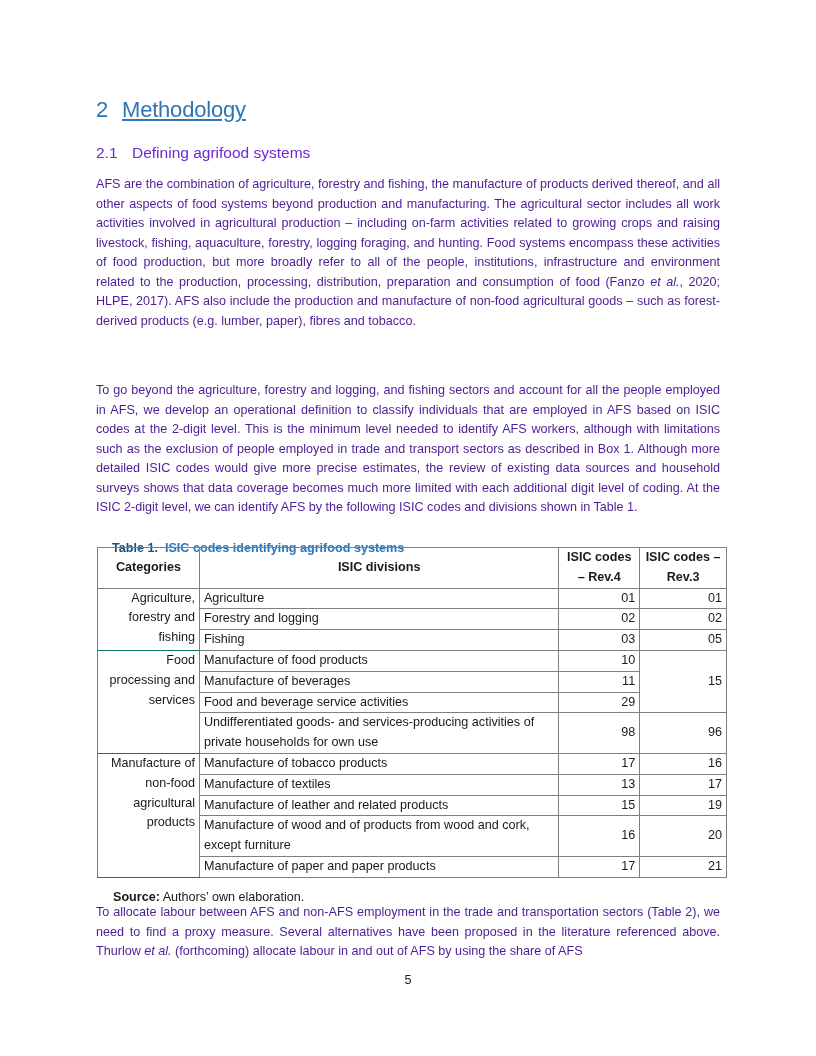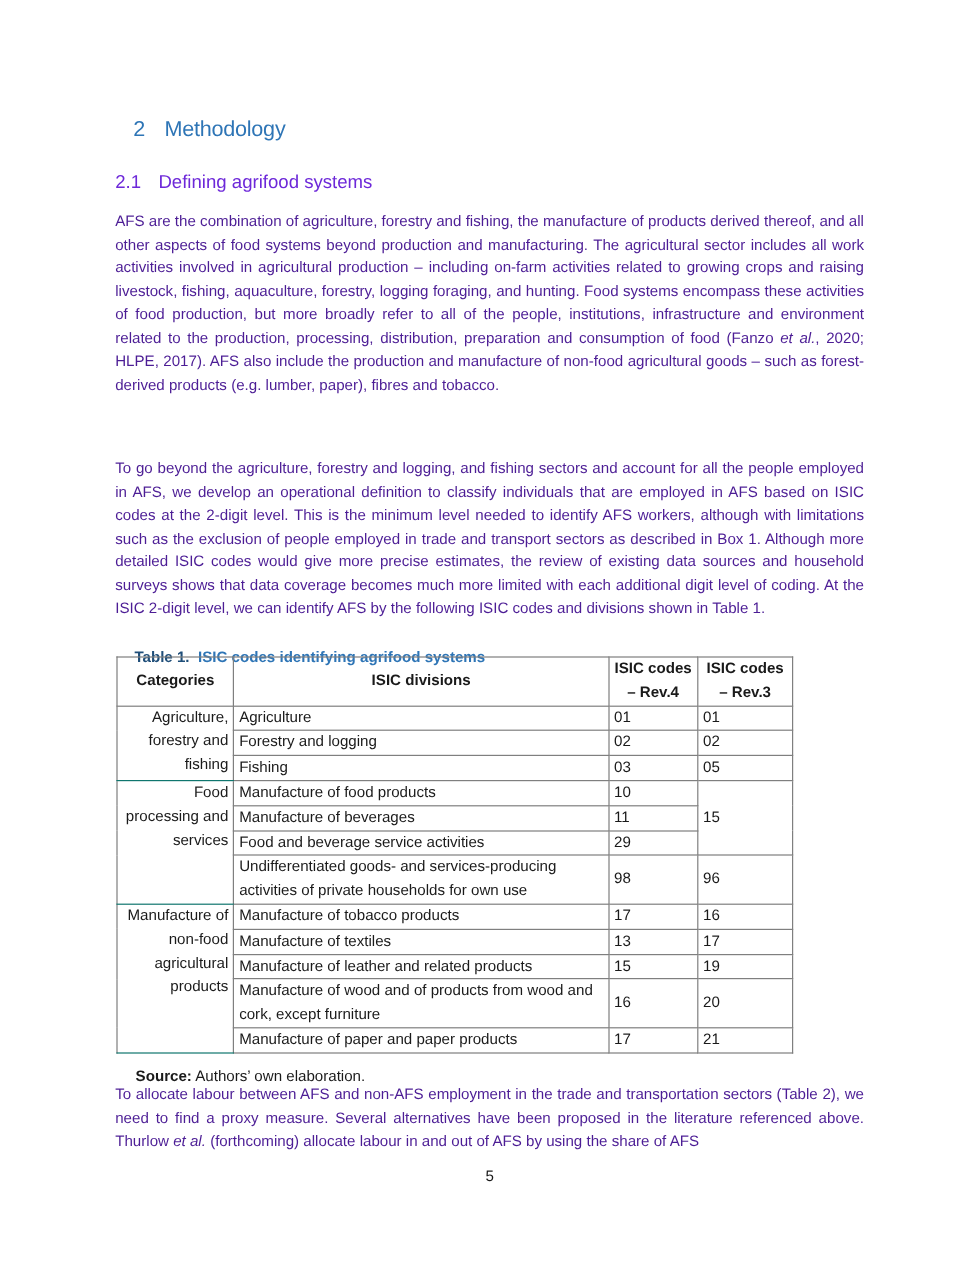--- a/index.html
+++ b/index.html
@@ -1,35 +1,35 @@
 <!DOCTYPE html>
 <html><head>
 <meta charset="utf-8">
 <style>
   html, body { margin: 0; padding: 0; background: #ffffff; }
   body { width: 816px; height: 1056px; position: relative; overflow: hidden;
          font-family: "Liberation Sans", sans-serif; color: #1a1a1a; }
-  h1.sec { position: absolute; left: 111px; top: 97px; margin: 0;
-           font-size: 18px; font-weight: normal; color: #2e75b6; letter-spacing: -0.2px; }
+  h1.sec { position: absolute; left: 96px; top: 97px; margin: 0;
+           font-size: 22px; font-weight: normal; color: #2e75b6; letter-spacing: -0.2px; text-decoration: underline; }
   h1.sec .num { display: inline-block; width: 26px; }
   h2.sub { position: absolute; left: 96px; top: 144px; margin: 0;
            font-size: 15.5px; font-weight: normal; color: #6d28d9; }
   h2.sub .num { display: inline-block; width: 36px; }
   .para { position: absolute; left: 96px; width: 624px; margin: 0;
           font-size: 12.6px; line-height: 19.5px; text-align: justify; color: #4c1d95; }
   .p1 { top: 175px; }
   .p2 { top: 381px; }
   .p3 { top: 903px; }
   .caption { position: absolute; left: 96px; top: 525px; font-size: 12.6px; color: #2e75b6; margin: 16px; font-weight: bold; }
   .caption b { color: #1f4e79; }
-  table.t { position: absolute; left: 97px; top: 547px; width: 564px;
+  table.t { position: absolute; left: 97px; top: 547px; width: 630px;
             border-collapse: collapse; font-size: 12.6px; color: #1a1a1a; }
   table.t td, table.t th { border: 1px solid #7f7f7f; padding: 0 4px; line-height: 19.8px; vertical-align: top; }
   table.t th { font-weight: bold; text-align: center; vertical-align: middle; }
-  table.t td.code { text-align: left; vertical-align: middle; }
+  table.t td.code { text-align: right; vertical-align: middle; }
   table.t td.cat { border-bottom: 1px solid #0f766e; text-align: right; }
   .source { position: absolute; left: 96px; top: 873px; font-size: 12.6px; margin: 17px; }
   .pagenum { position: absolute; left: 0; width: 816px; top: 973px; text-align: center; font-size: 12.6px; margin: 0; }
 </style>
 </head>
 <body>
 
 <h1 class="sec"><span class="num">2</span><span>Methodology</span></h1>
 
 <h2 class="sub"><span class="num">2.1</span><span>Defining agrifood systems</span></h2>

